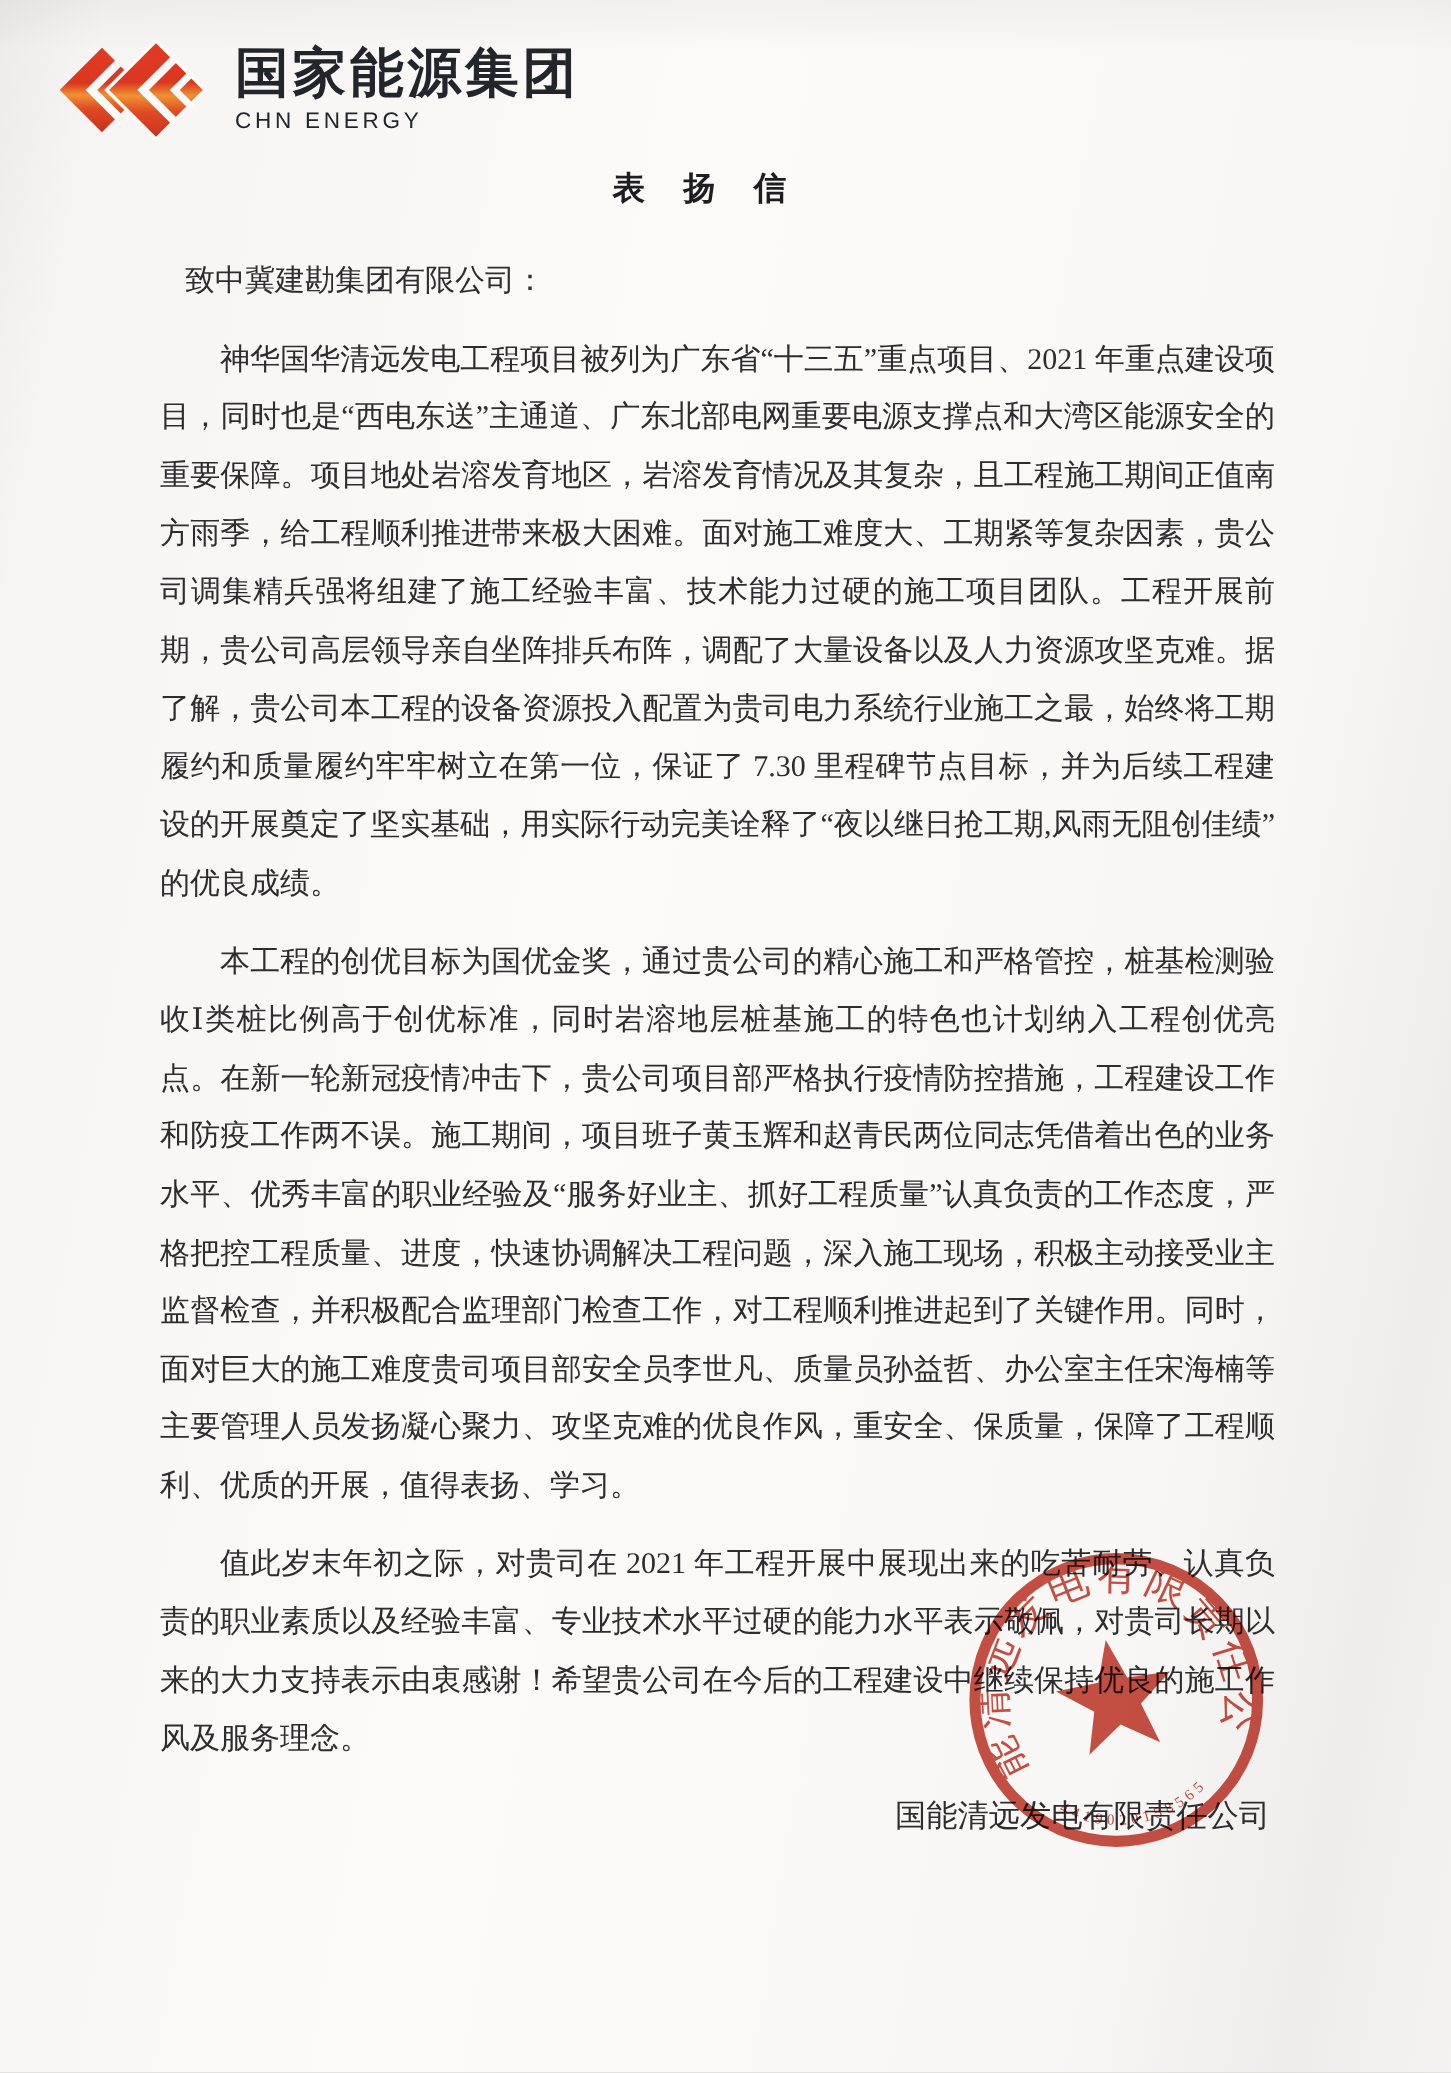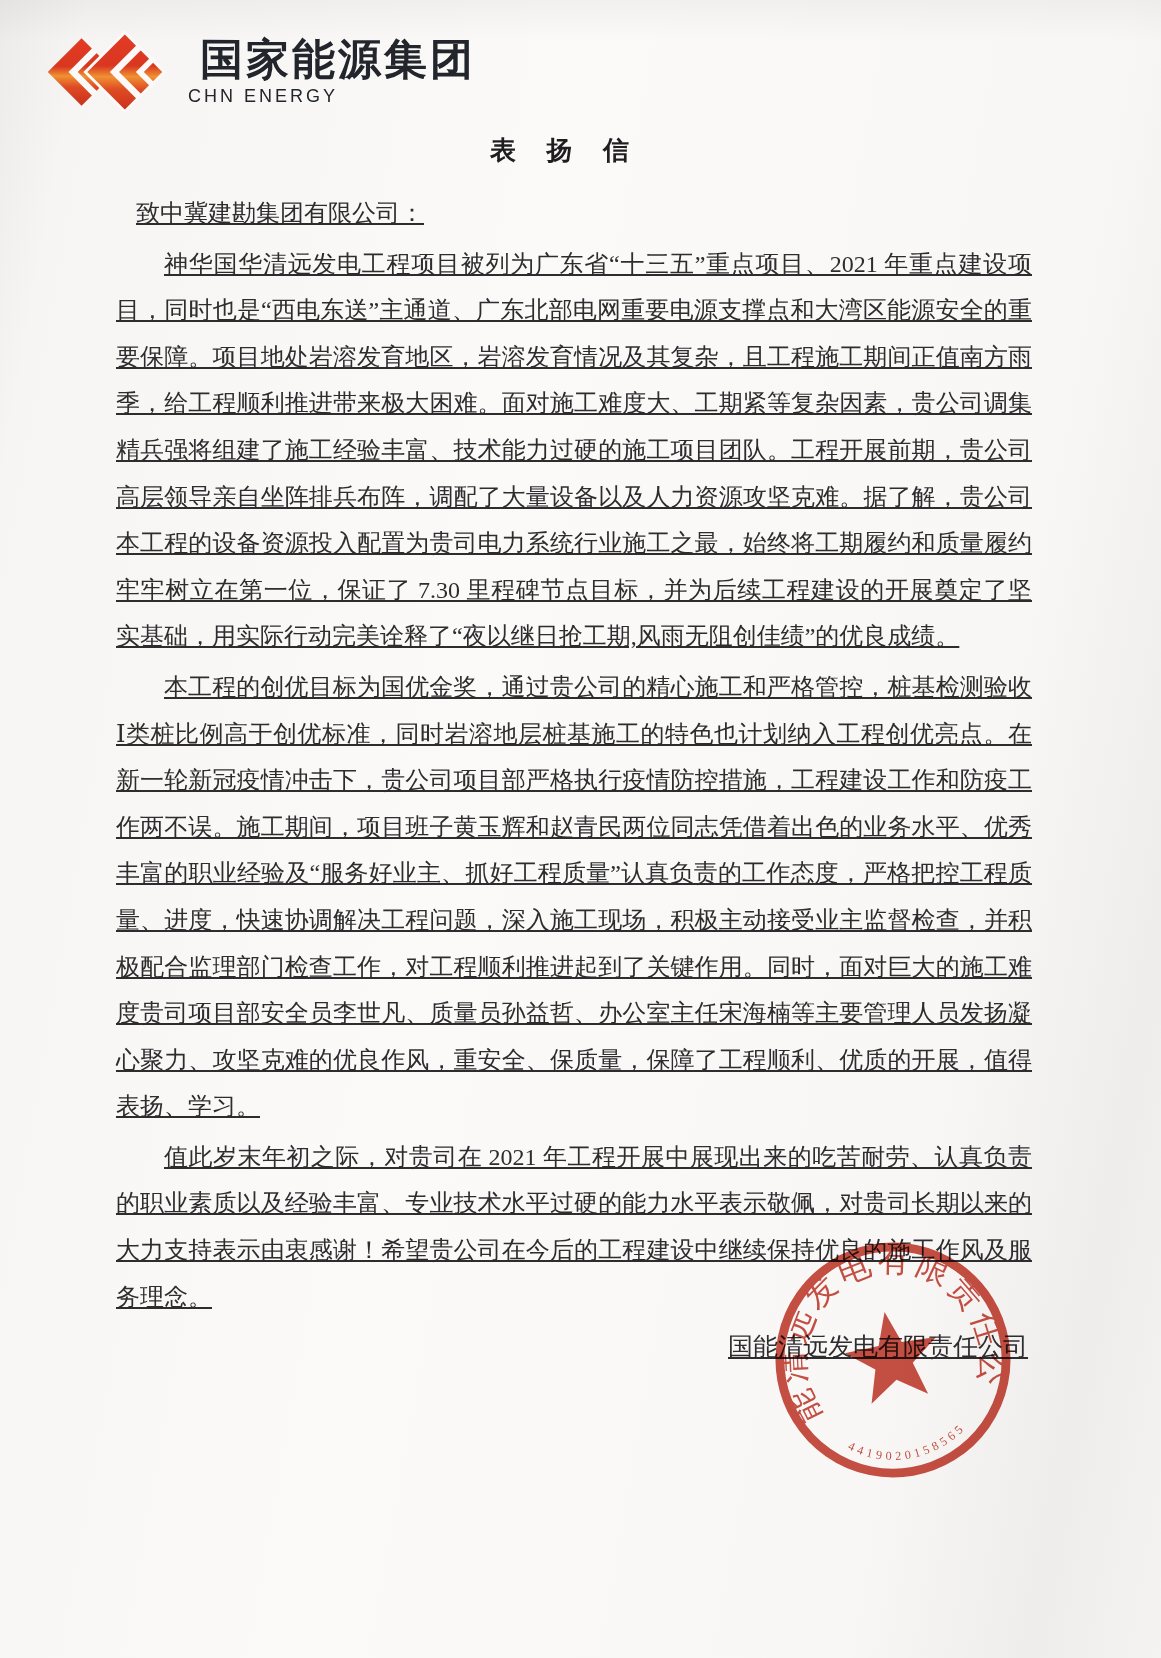--- a/index.html
+++ b/index.html
@@ -14,37 +14,37 @@
       linear-gradient(180deg, rgba(120,115,110,.07) 0%, rgba(120,115,110,0) 2.5%),
       linear-gradient(100deg, #ecebe9 0%, #f6f5f3 6%, #fbfaf8 40%, #f8f7f5 78%, #efedeb 91%, #f4f3f1 100%);
   }
   
   .letterhead{
     position:absolute;top:26px;left:44px;
     display:flex;align-items:center;gap:20px;
   }
   .logo-icon{display:block;}
   .wordmark{font-family:"Liberation Sans","DejaVu Sans",sans-serif;color:#22252b;}
-  .org-cn{font-size:43px;font-weight:bold;letter-spacing:3px;line-height:1.05;margin-left:12px;}
+  .org-cn{font-size:43px;font-weight:bold;letter-spacing:3px;line-height:1.05;}
   .org-en{font-size:18px;font-weight:normal;letter-spacing:3px;margin-top:3px;}
   
   .title{
     margin:0;
     position:absolute;top:133px;left:0;right:30px;
     text-align:center;
     font-size:26px;font-weight:bold;color:#1e1e20;
     letter-spacing:12px;
   }
   
   .content{
     position:absolute;top:186px;left:112px;width:924px;
     font-size:24px;line-height:46.6px;
     text-align:justify;
   }
-  .content p{margin:4px;text-decoration:underline;}
+  .content p{margin:16px;}
   .salutation{padding-left:20px;}
   .body-para{text-indent:2em;}
   .closing{text-align:right;padding-right:4px;}
   .closing p{font-size:25px;}
   .date-line{padding-right:2px;}
   
   .stamp{
     position:absolute;left:760px;top:1227px;
     width:266px;height:266px;
     transform:rotate(-10deg);

